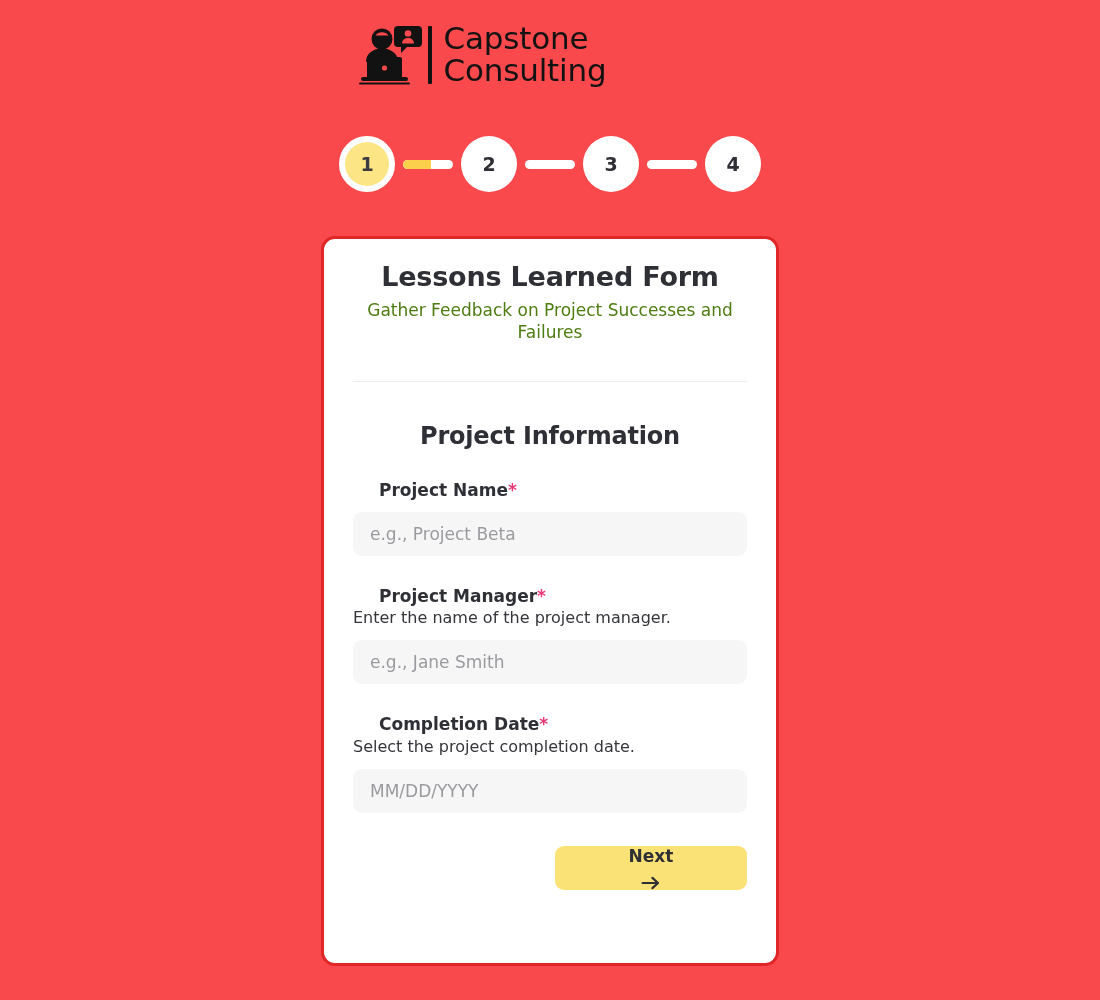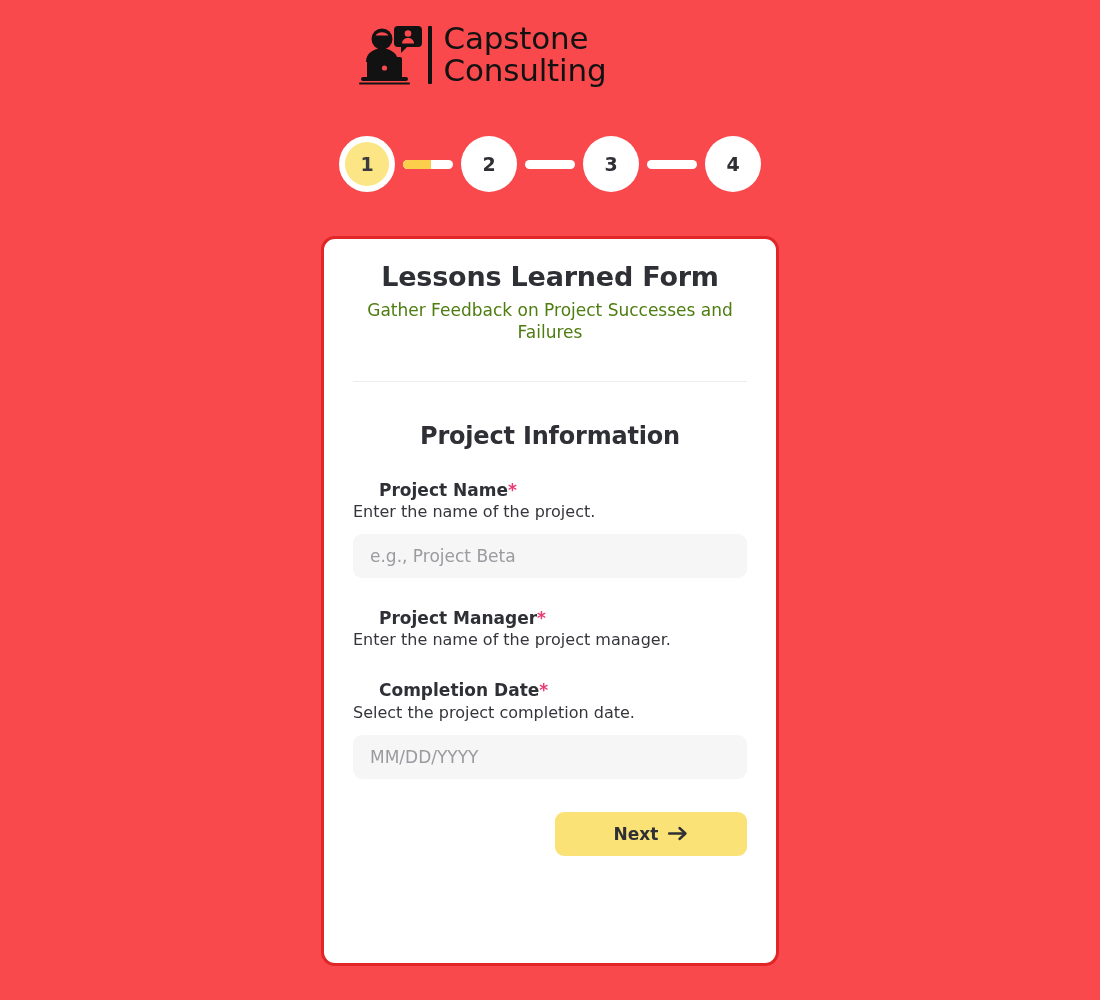--- a/index.html
+++ b/index.html
@@ -228,20 +228,21 @@
     display: flex;
     align-items: center;
     justify-content: center;
     gap: 10px;
     font-size: 17px;
     font-weight: bold;
     color: #2f3035;
     cursor: pointer;
     font-family: "DejaVu Sans", sans-serif;
     padding: 0 20px;
+    flex-direction: column;
   }
   .next-button svg {
     display: block;
   }
 </style>
 </head>
 <body>
 
 <div class="logo-wrap">
   <div class="logo-inner">
@@ -288,26 +289,26 @@
 
 <div class="card">
   <h1 class="card-title">Lessons Learned Form</h1>
   <p class="card-subtitle">Gather Feedback on Project Successes and Failures</p>
   <div class="divider"></div>
   <h2 class="section-title">Project Information</h2>
 
   <div id="fields-container">
       <div class="field">
         <div class="field-label">Project Name<span class="req">*</span></div>
-        <div class="field-help">Enter the name of the project.</div>
         <input class="field-input" type="text" placeholder="e.g., Project Beta" style="">
       </div>
       <div class="field">
         <div class="field-label">Project Manager<span class="req">*</span></div>
         <div class="field-help">Enter the name of the project manager.</div>
+        <input class="field-input" type="text" placeholder="e.g., Jane Smith" style="">
       </div>
       <div class="field">
         <div class="field-label">Completion Date<span class="req">*</span></div>
         <div class="field-help">Select the project completion date.</div>
         <input class="field-input" type="text" placeholder="MM/DD/YYYY" style="">
       </div>
     </div>
 
   <div class="card-footer">
     <button class="next-button">

